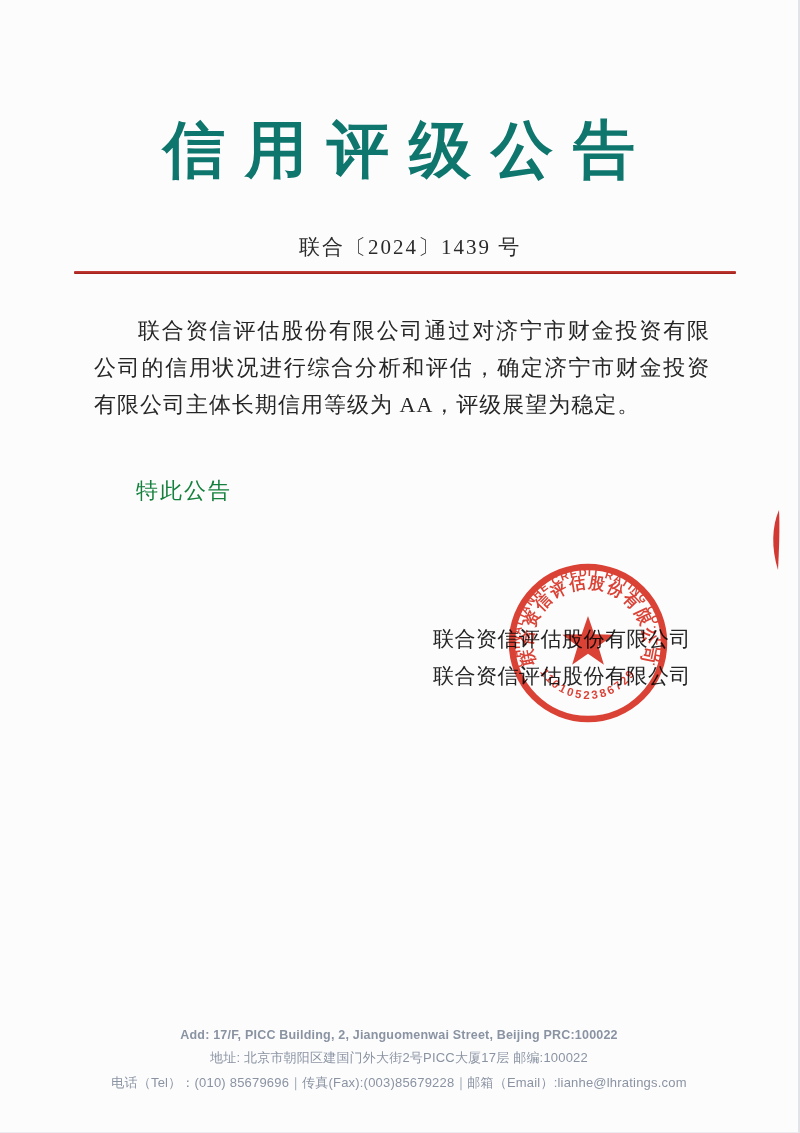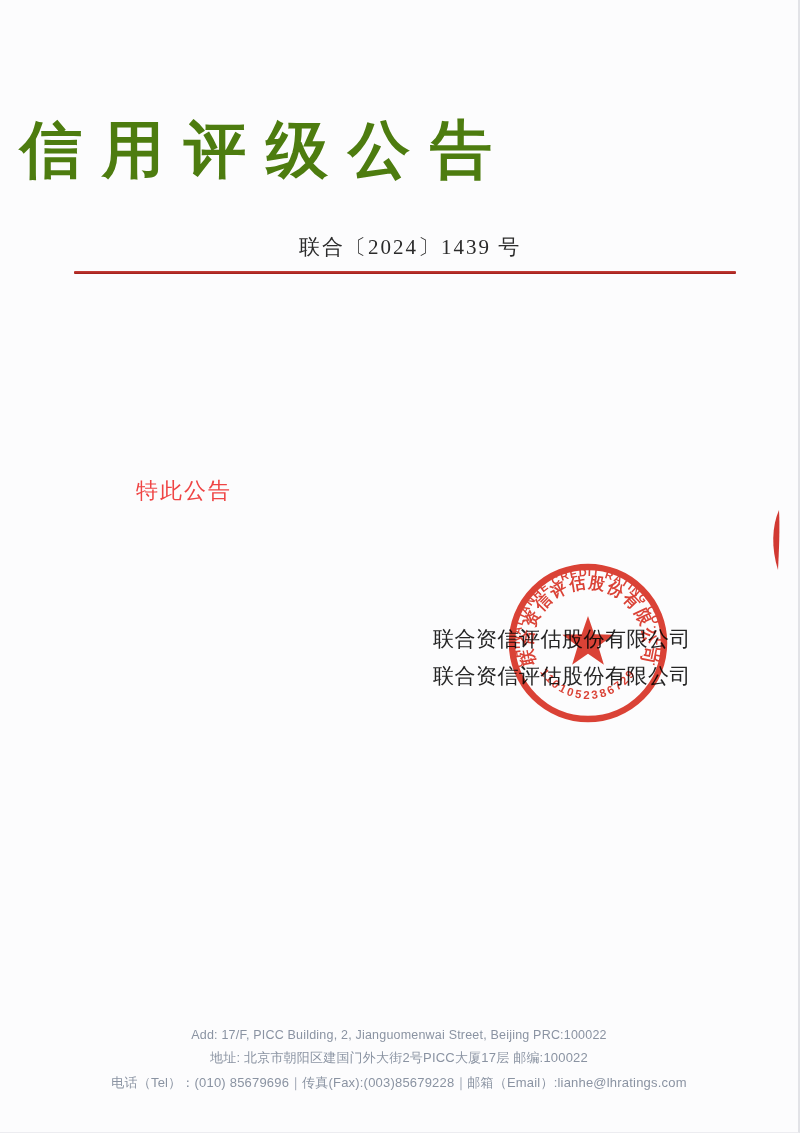--- a/index.html
+++ b/index.html
@@ -15,23 +15,24 @@
     left: 0; top: 0;
     width: 800px; height: 1133px;
     background: #fcfcfd;
     border-right: 2px solid #e2e3e7;
     border-bottom: 1px solid #ececf0;
   }
   .doc-title {
     position: absolute;
     top: 108px; left: 0;
     width: 100%;
+    text-align: center;
     font-size: 62px;
     font-weight: 700;
-    color: #4d7c0f;
+    color: #0f766e;
     letter-spacing: 20px;
     padding-left: 20px; 
     font-family: "Liberation Serif", "DejaVu Serif", serif;
   }
   .doc-number {
     position: absolute;
     top: 233px; left: 11px;
     width: 100%;
     text-align: center;
     font-size: 21px;
@@ -53,21 +54,21 @@
     line-height: 37px;
     color: #262626;
     text-align: justify;
     text-indent: 44px;
     letter-spacing: 1px;
   }
   .closing {
     position: absolute;
     top: 476px; left: 136px;
     font-size: 22px;
-    color: #ef4444;
+    color: #15803d;
     letter-spacing: 2px;
   }
   .signature-block {
     position: absolute;
     top: 625px; left: 428px;
     width: 268px;
     text-align: center;
     color: #242424;
   }
   .signature-company {
@@ -95,35 +96,36 @@
     width: 14px; height: 60px;
   }
   .footer {
     position: absolute;
     top: 1028px; left: 0;
     width: 100%;
     text-align: center;
     color: #8a93a2;
     font-family: "Liberation Sans", "DejaVu Sans", sans-serif;
   }
-  .footer .f1 { font-size: 12.5px; margin-bottom: 7px; letter-spacing: 0.2px; }
+  .footer .f1 { font-size: 12.5px; margin-bottom: 7px; letter-spacing: 0.2px; font-weight: bold; }
   .footer .f2 { font-size: 13px; margin-bottom: 7px; letter-spacing: 0.2px; }
   .footer .f3 { font-size: 13px; letter-spacing: 0.2px; }
 </style>
 </head>
 <body>
 
 <div class="page">
 
   <div class="doc-title">信用评级公告</div>
 
   <div class="doc-number">联合〔2024〕1439 号</div>
 
   <div class="red-rule"></div>
 
+  <p class="body-paragraph">联合资信评估股份有限公司通过对济宁市财金投资有限公司的信用状况进行综合分析和评估，确定济宁市财金投资有限公司主体长期信用等级为 AA，评级展望为稳定。</p>
 
   <div class="closing">特此公告</div>
 
   <div class="signature-block">
     <div class="signature-company">联合资信评估股份有限公司</div>
     <div class="signature-date">联合资信评估股份有限公司</div>
   </div>
 
   <svg class="seal" viewBox="0 0 164 164" xmlns="http://www.w3.org/2000/svg">
     <defs>

